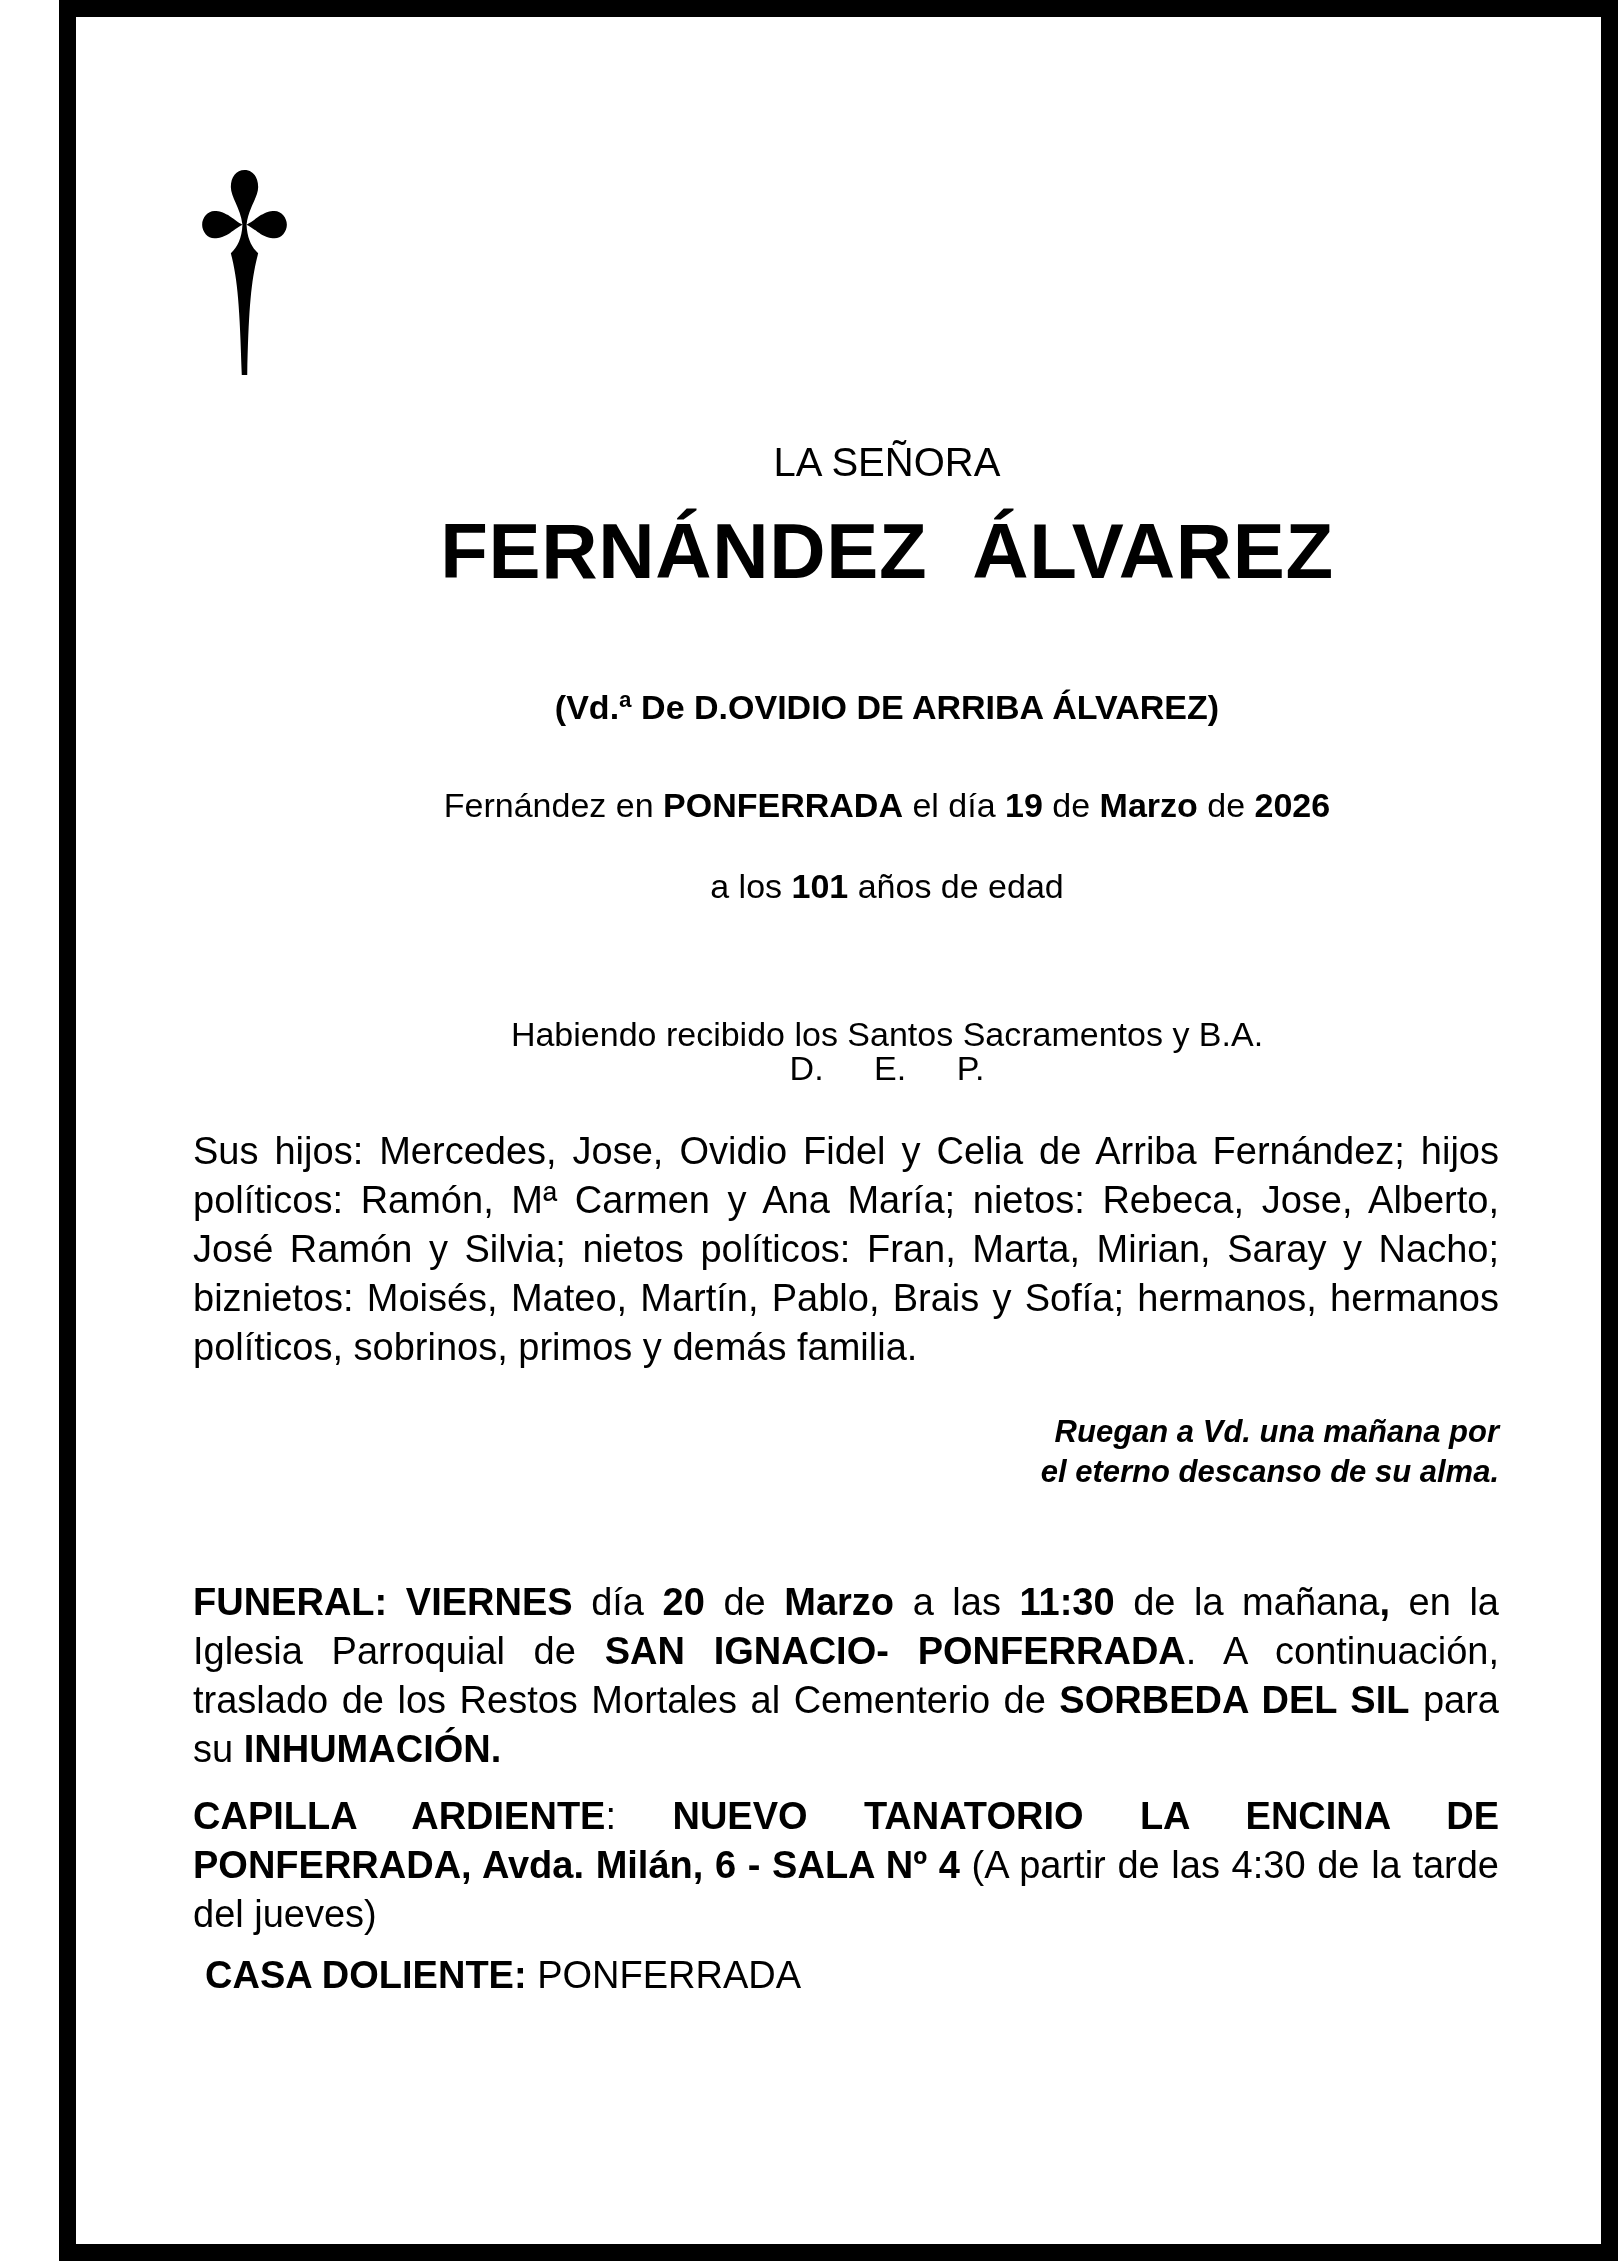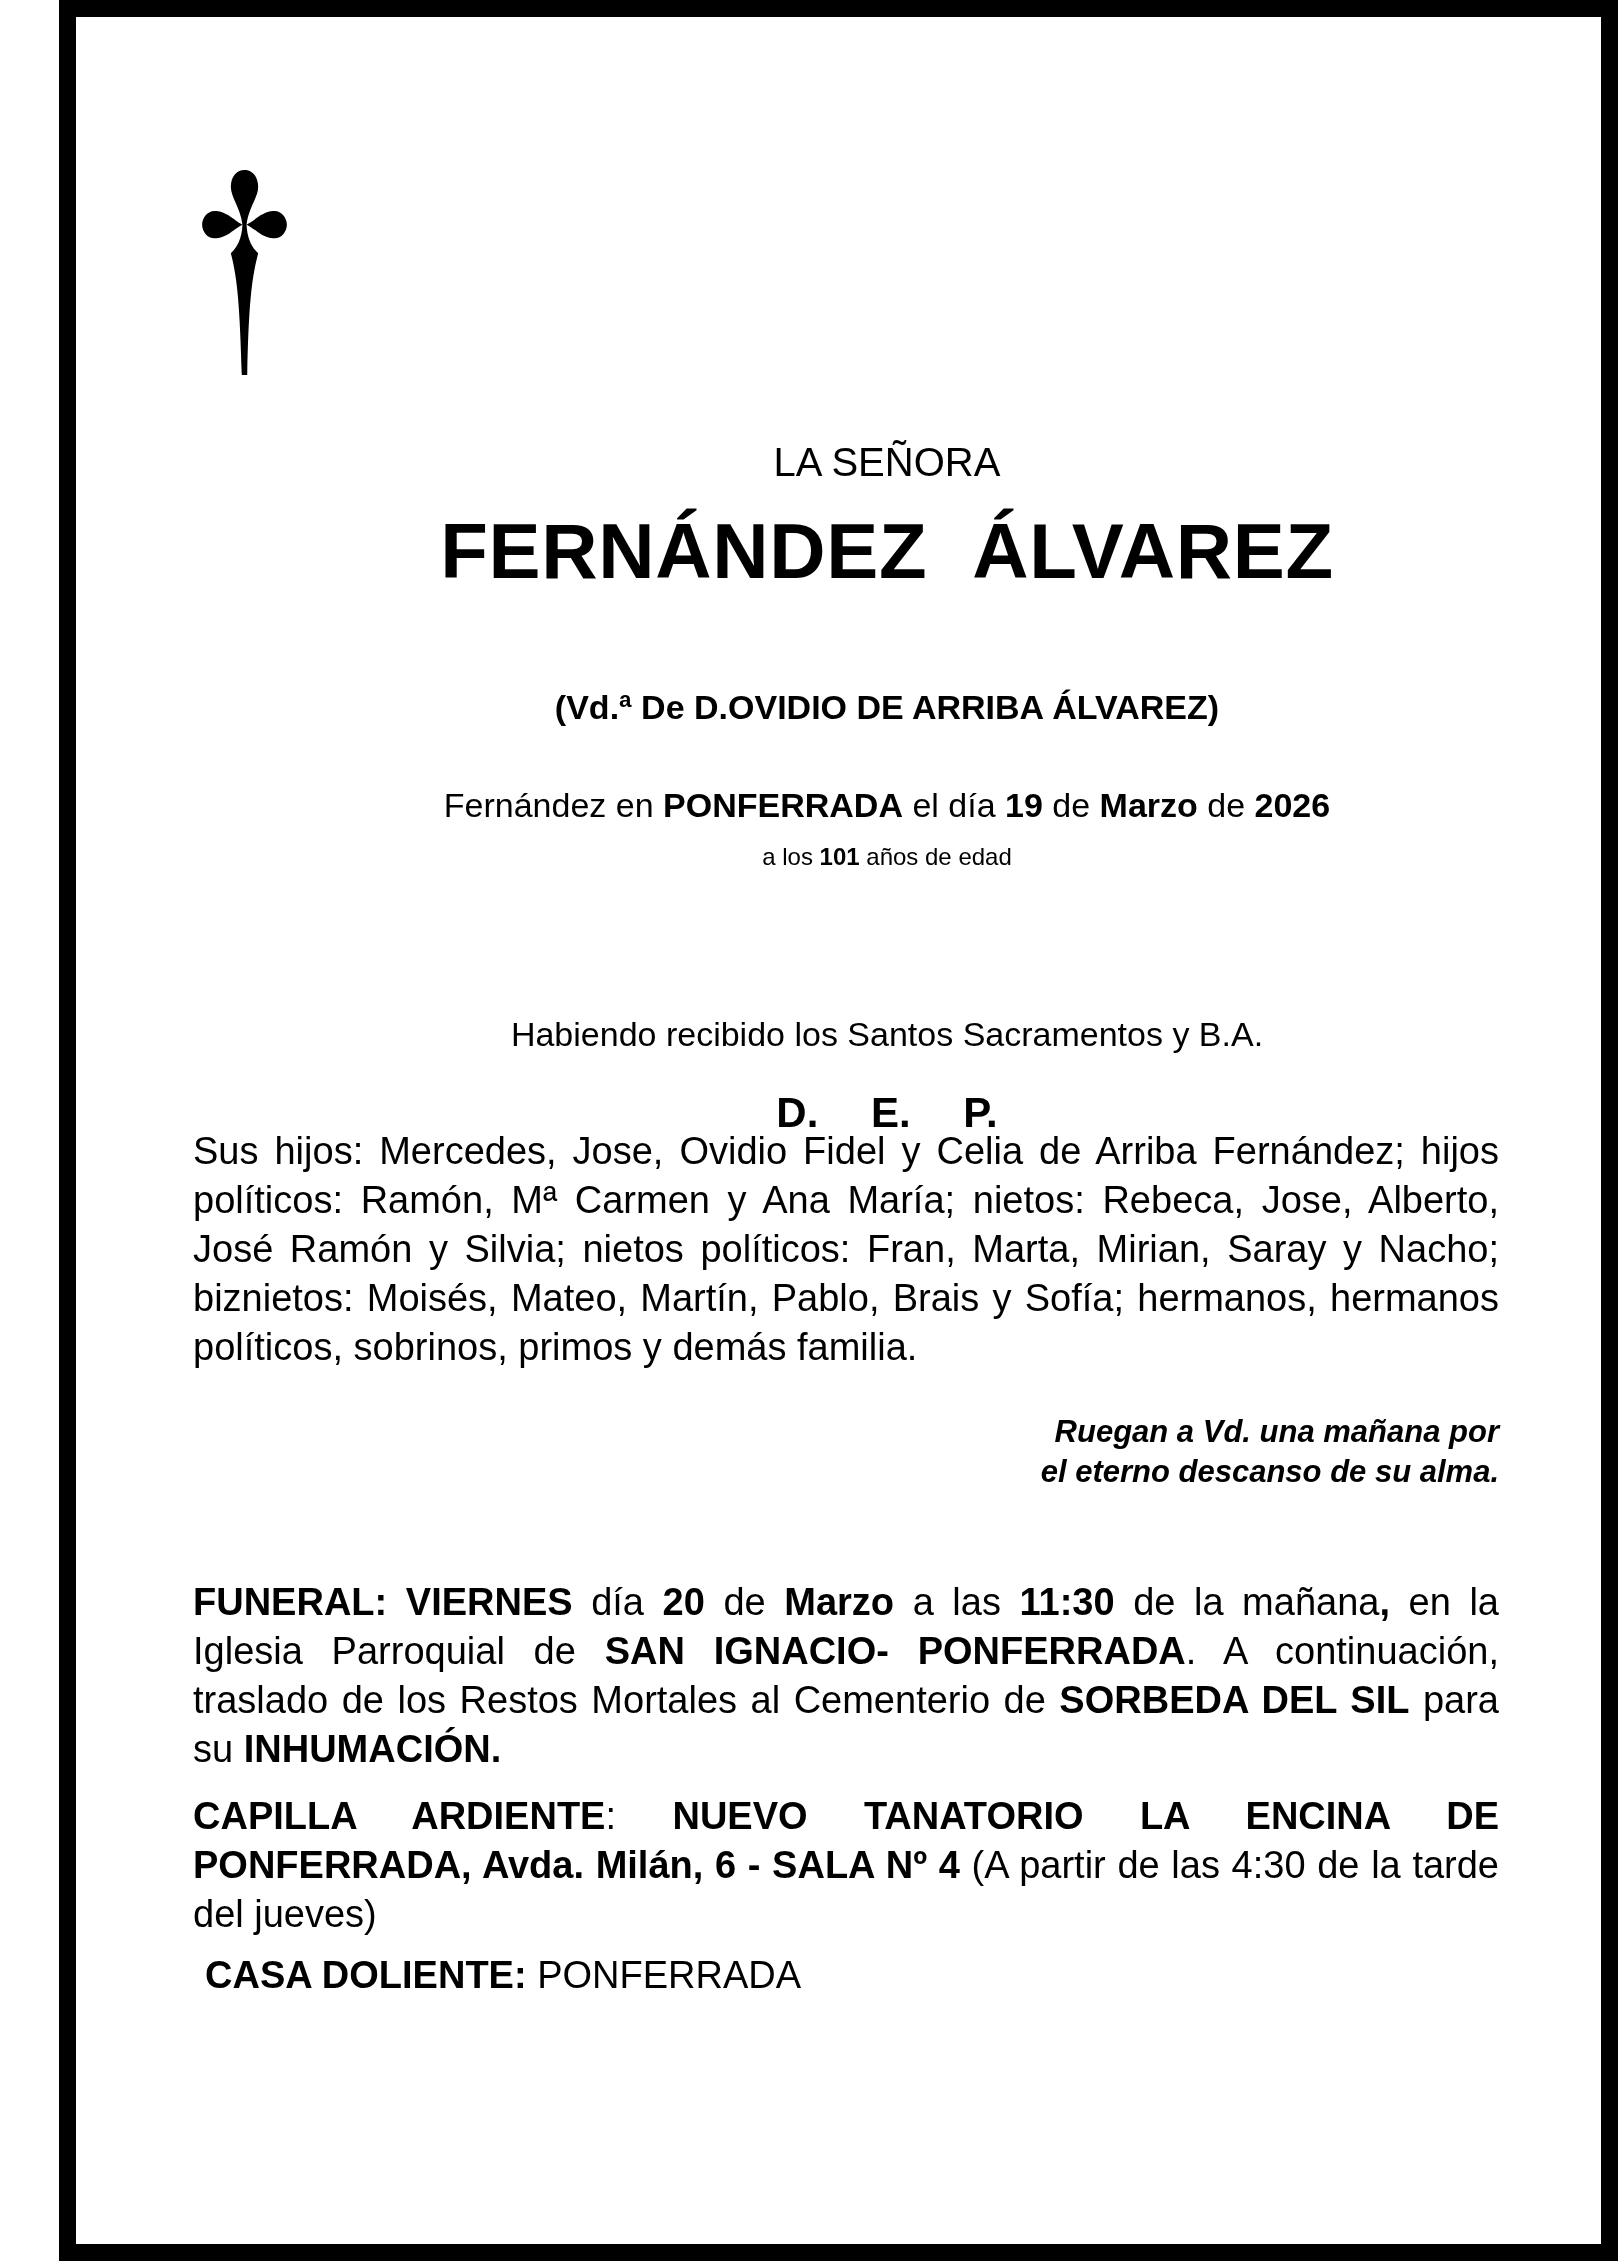--- a/index.html
+++ b/index.html
@@ -6,23 +6,23 @@
   body { width: 1619px; height: 2261px; position: relative; overflow: hidden;
          font-family: "Liberation Sans", "DejaVu Sans", sans-serif; color: #000; }
   .frame { position: absolute; left: 59px; top: 0; width: 1559px; height: 2261px;
            box-sizing: border-box; border: 17px solid #000; background: #fff; }
   .cross { position: absolute; left: 202px; top: 170px; width: 85px; height: 205px; }
   .center-block { position: absolute; left: 340px; width: 1094px; text-align: center; }
   .la-senora { top: 438px; font-size: 40px; font-weight: normal; line-height: 48px; }
   .name-block { top: 503px; font-size: 78px; font-weight: bold; line-height: 97px; letter-spacing: 0.7px; }
   .widow { top: 685px; font-size: 34px; font-weight: bold; line-height: 44px; }
   .died { top: 783px; font-size: 34px; line-height: 44px; }
-  .age { top: 835px; font-size: 24px; line-height: 44px; }
+  .age { top: 864px; font-size: 34px; line-height: 44px; }
   .sacraments { top: 1012px; font-size: 34px; line-height: 44px; }
-  .dep { top: 1044px; font-size: 42px; font-weight: bold; line-height: 49px; word-spacing: 41px; margin-top: 44px; }
+  .dep { top: 1044px; font-size: 34px; font-weight: normal; line-height: 49px; word-spacing: 41px; }
   .body-block { position: absolute; left: 193px; width: 1306px; font-size: 38px; line-height: 49px; text-align: justify; }
   .family { top: 1127px; }
   .prayer { position: absolute; left: 889px; width: 610px; top: 1412px; text-align: right;
             font-size: 31px; line-height: 40px; font-style: italic; font-weight: bold; }
   .funeral { top: 1546px; margin-top: 32px; }
   .capilla { top: 1792px; }
   .casa { top: 1951px; margin-left: 12px; }
   .b { font-weight: bold; }
 </style>
 </head>

